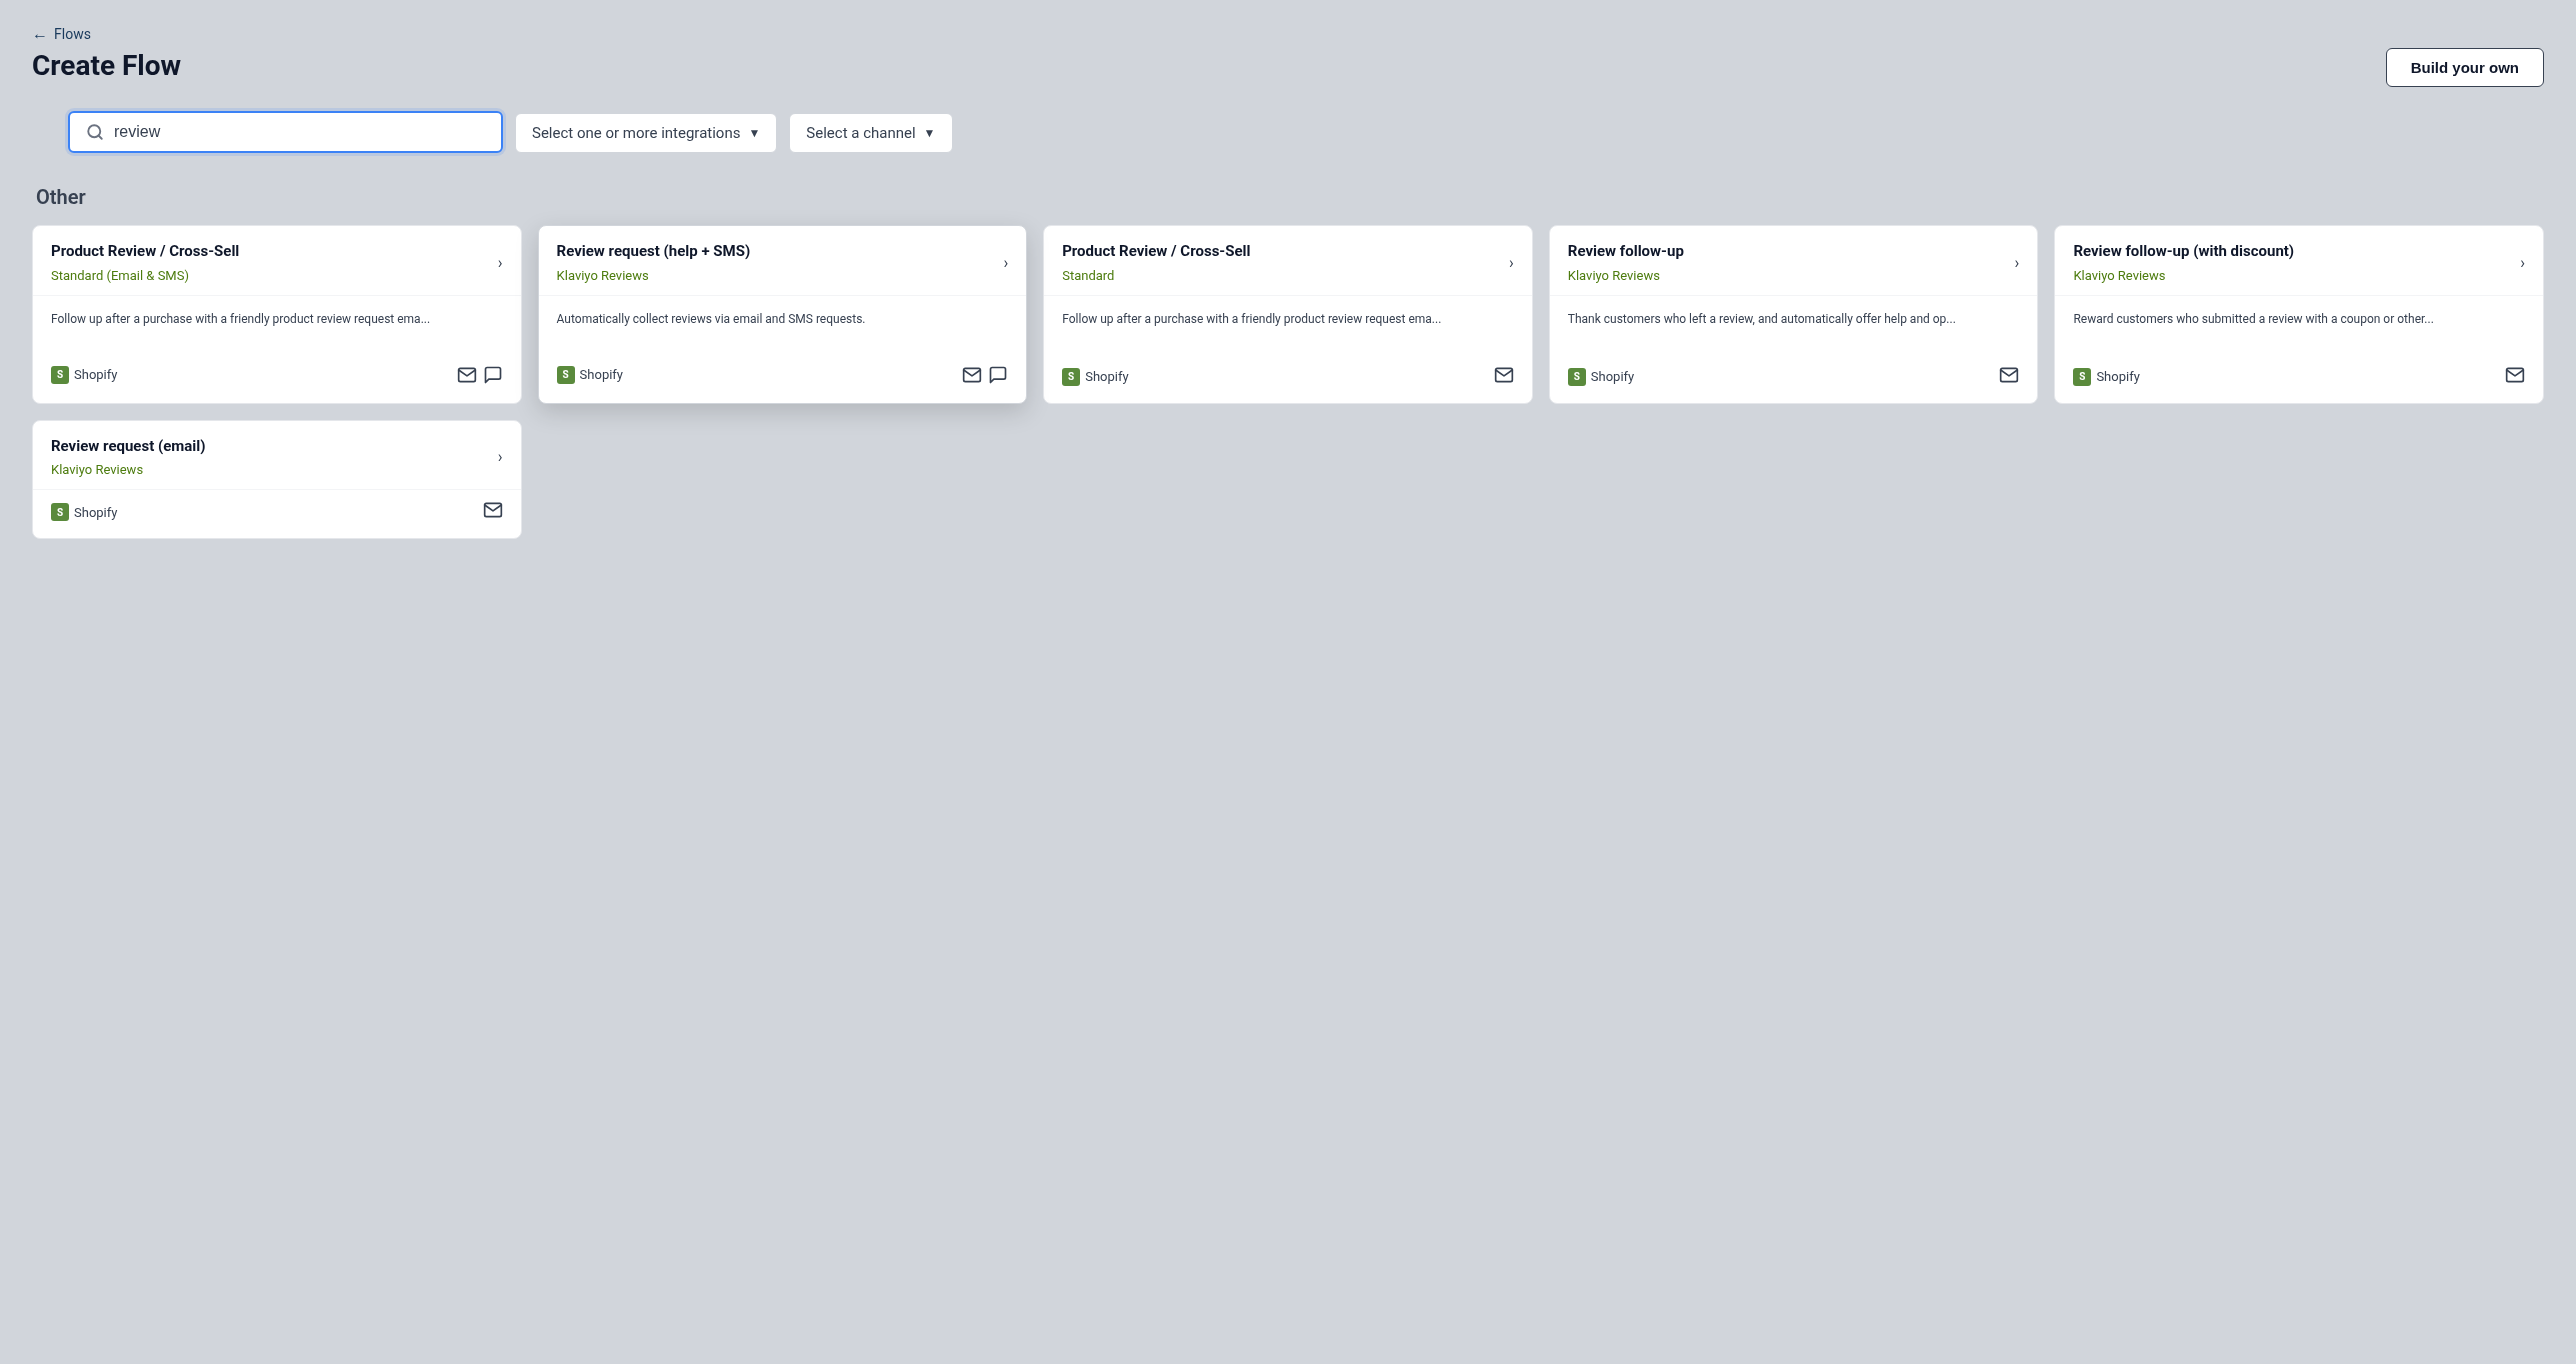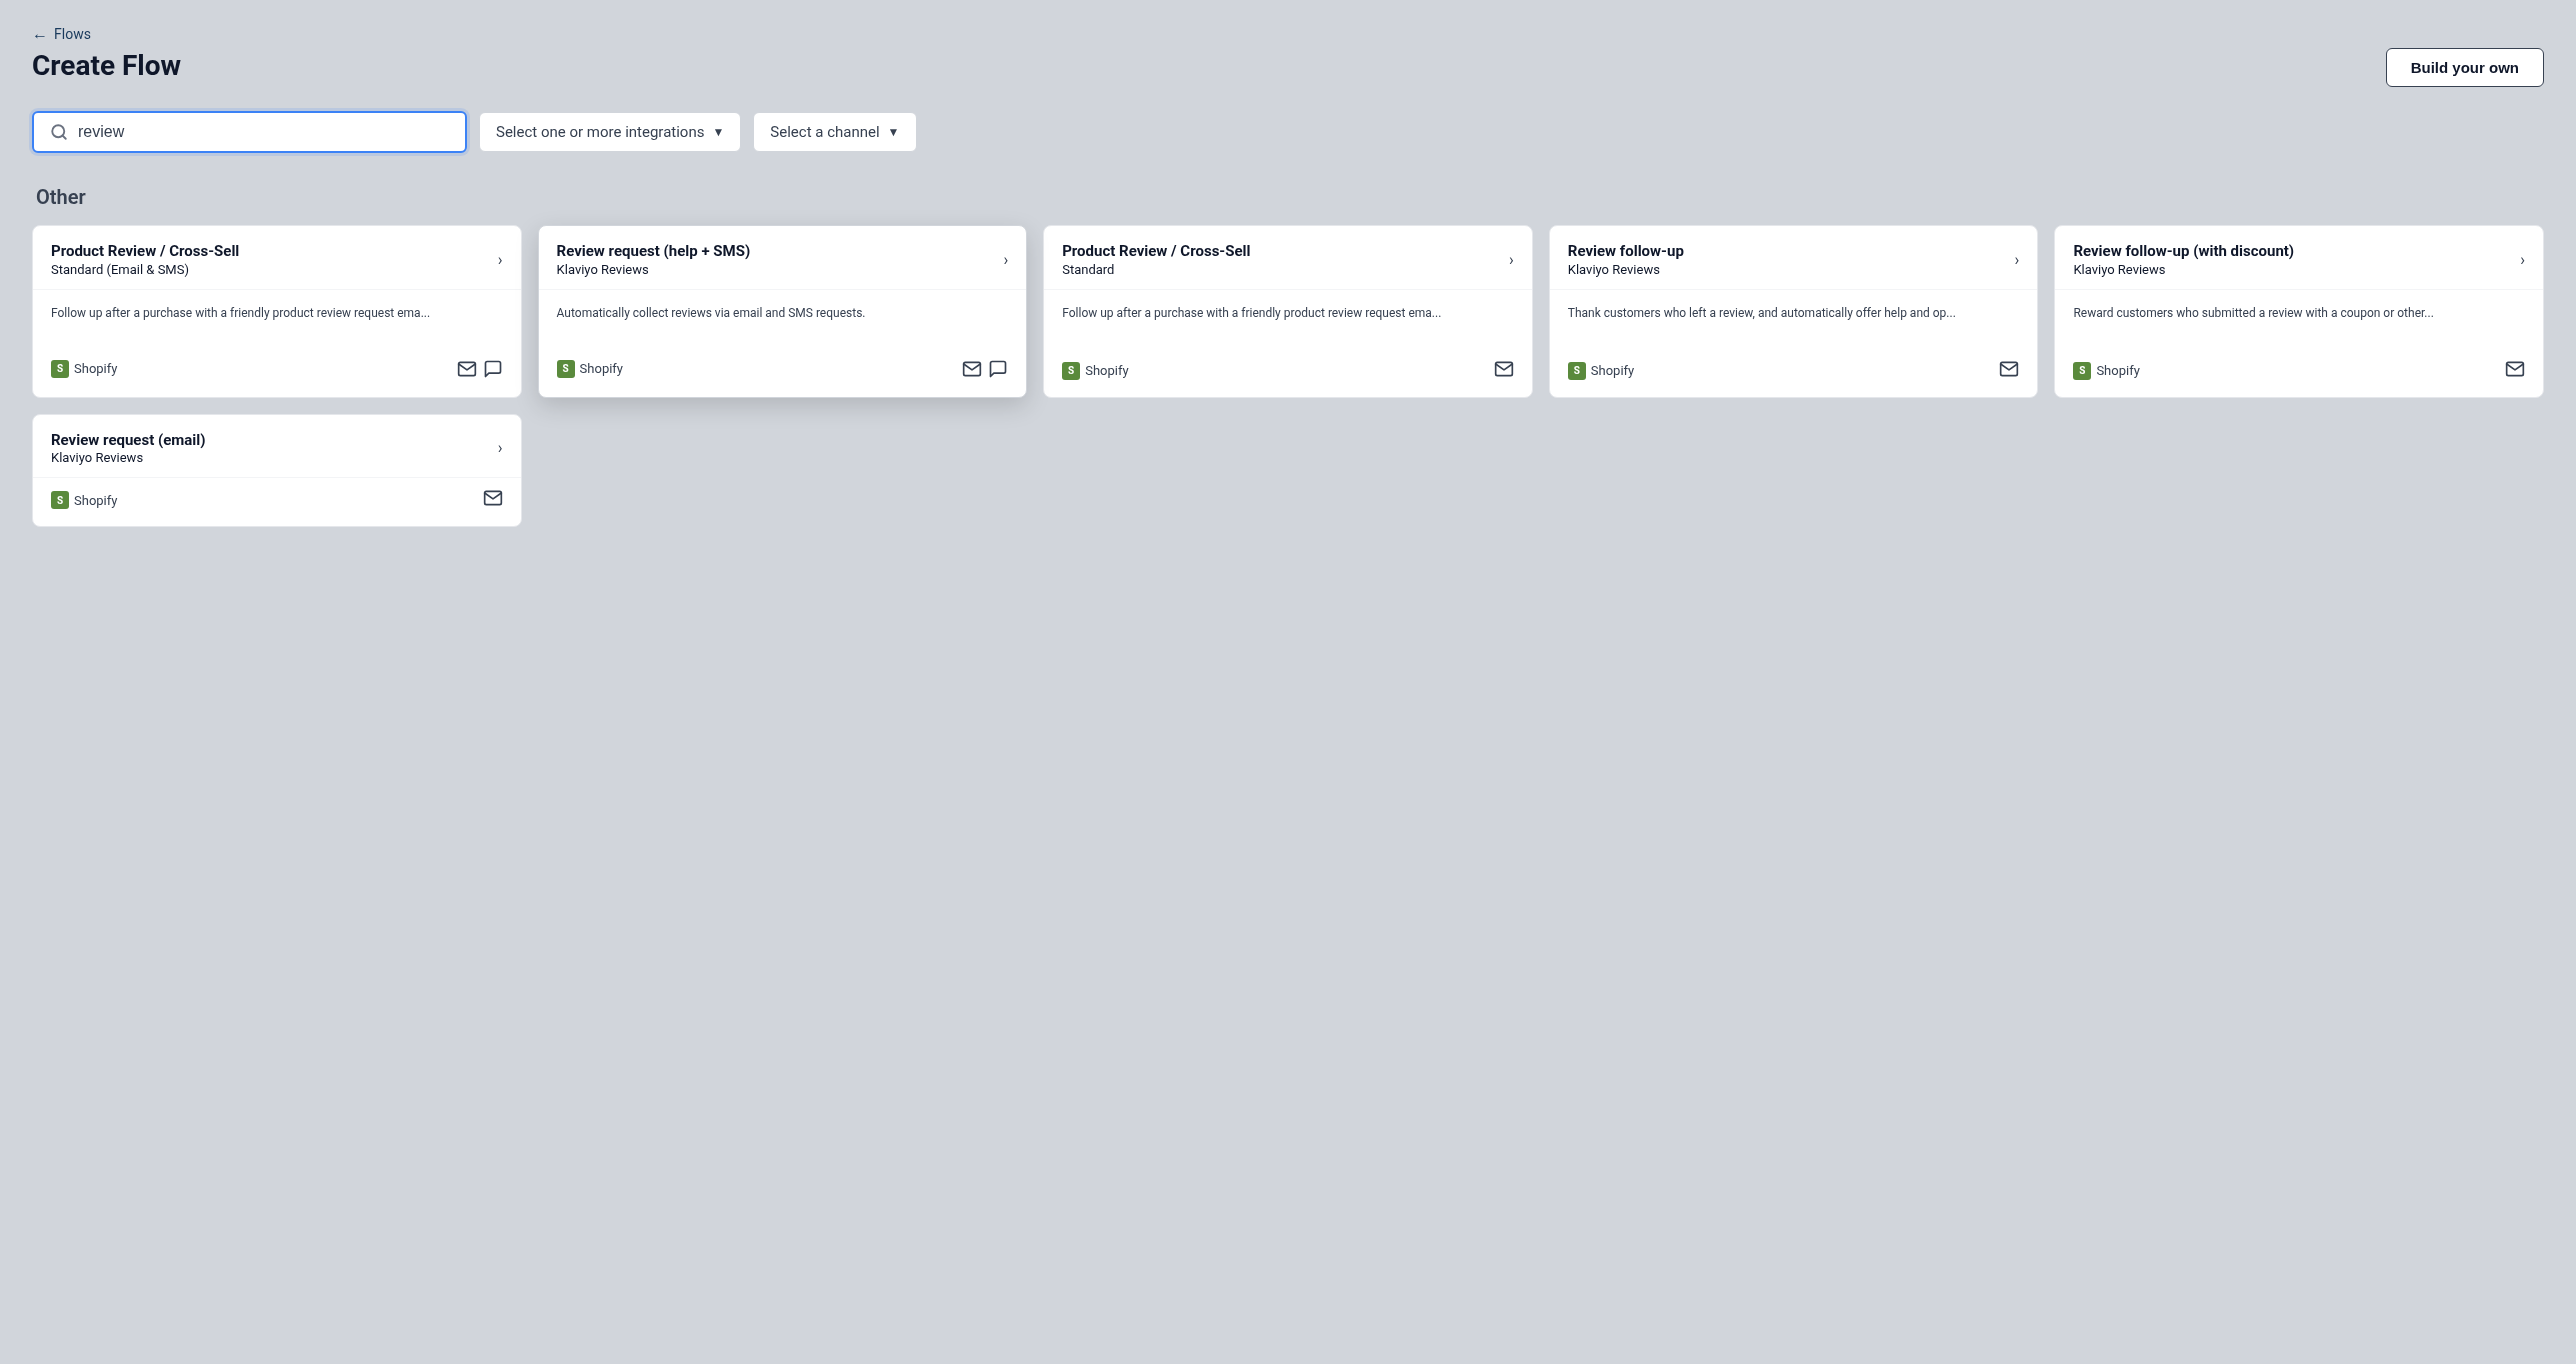--- a/index.html
+++ b/index.html
@@ -54,21 +54,22 @@
       cursor: pointer;
       white-space: nowrap;
       margin-top: 24px;
     }
 
     
     .filters-row {
       display: flex;
       gap: 12px;
       margin-bottom: 32px;
-      align-items: center;
+      align-items: flex-end;
+      margin-left: 36px;
     }
 
     .search-box {
       background: white;
       border: 2px solid #3b82f6;
       border-radius: 6px;
       display: flex;
       align-items: center;
       gap: 10px;
       padding: 10px 16px;
@@ -145,22 +146,22 @@
     }
     .card-title-block {}
     .card-title {
       font-size: 15px;
       font-weight: 700;
       color: #0f172a;
       line-height: 1.3;
     }
     .card-subtitle {
       font-size: 13px;
-      color: #0f172a;
-      margin-top: 0;
+      color: #4d7c0f;
+      margin-top: 6px;
     }
     .card-chevron {
       color: #374151;
       font-size: 16px;
       flex-shrink: 0;
     }
 
     .card-body {
       padding: 14px 18px;
       font-size: 12px;

